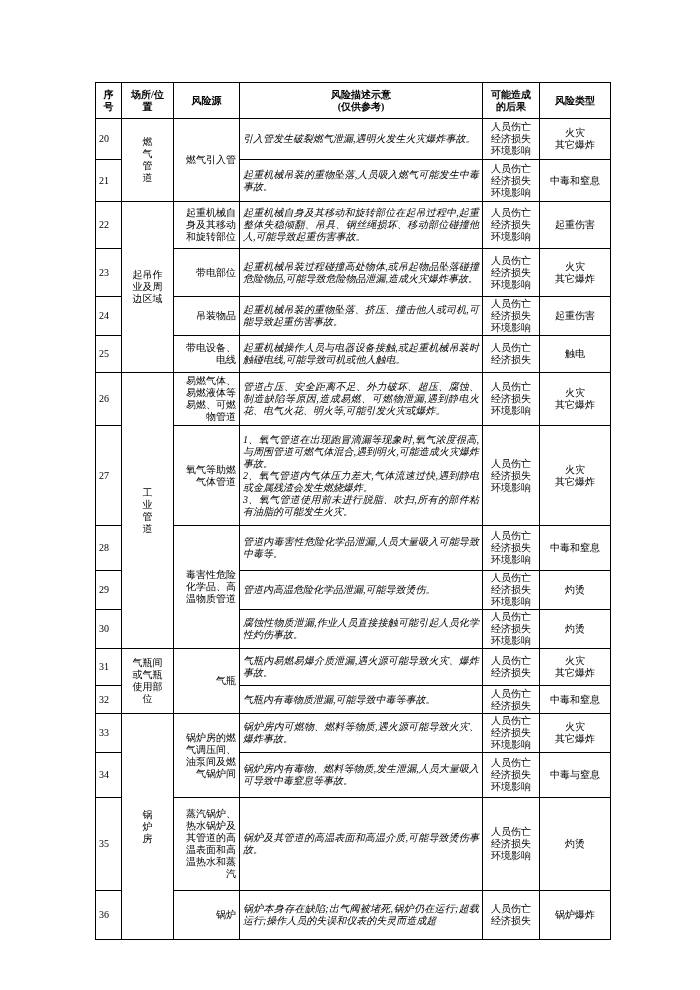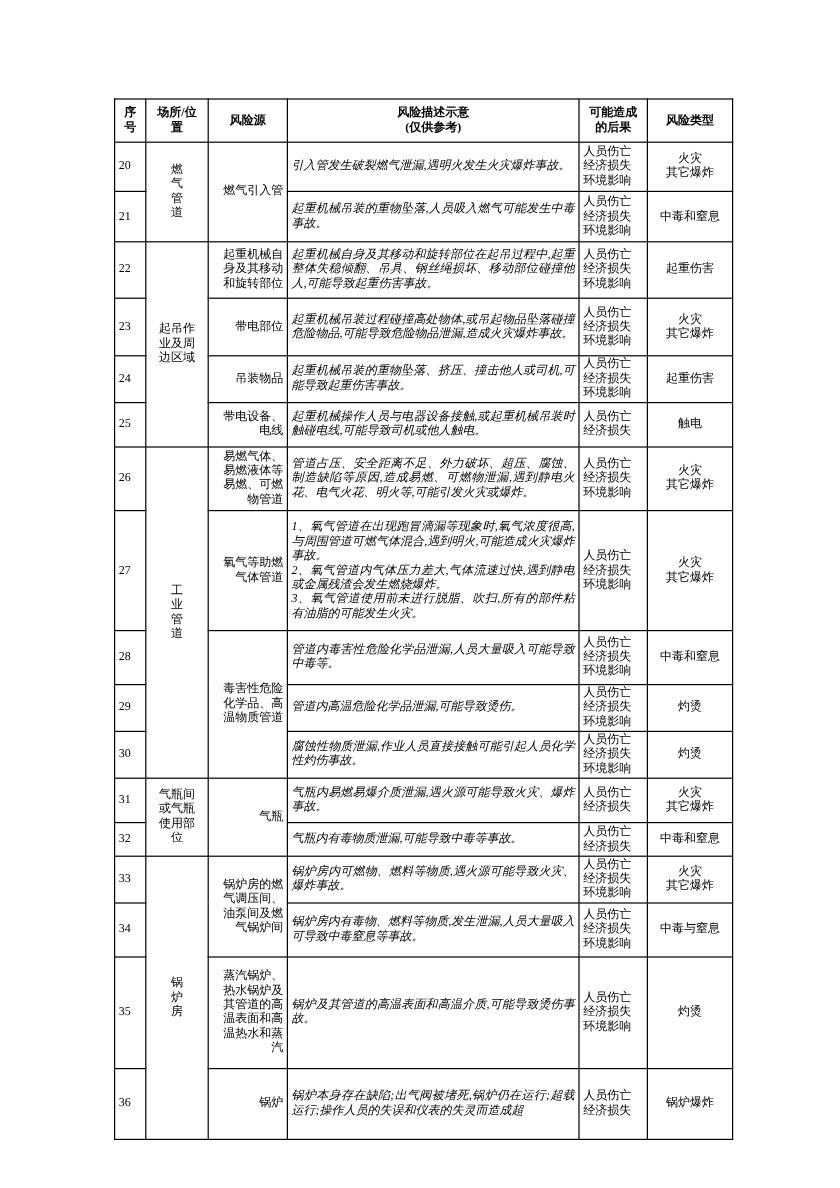--- a/index.html
+++ b/index.html
@@ -25,21 +25,21 @@
     vertical-align:middle;
     white-space:pre-line;
     overflow:hidden;
     word-break:break-all;
   }
   .risk th{font-weight:bold;text-align:center;}
   .c-no{text-align:left;}
   .c-loc{text-align:center;}
   .c-src{text-align:right;}
   .c-desc{text-align:justify;font-style:italic;}
-  .c-cons{padding:1px 2px;}
+  .c-cons{text-align:center;padding:1px 2px;}
   .c-type{text-align:center;padding:1px 7px;}
 </style>
 </head>
 <body>
 
 <div class="page">
   <table class="risk">
     <colgroup>
       <col style="width:26px">
         <col style="width:52px">
@@ -251,21 +251,21 @@
 温表面和高
 温热水和蒸
 汽</td>
       <td class="c-desc">锅炉及其管道的高温表面和高温介质,可能导致烫伤事故。</td>
       <td class="c-cons">人员伤亡
 经济损失
 环境影响</td>
       <td class="c-type">灼烫</td>
     </tr>
 
-    <tr style="height:59px">
+    <tr style="height:49px">
       <td class="c-no">36</td>
       <td class="c-src">锅炉</td>
       <td class="c-desc">锅炉本身存在缺陷;出气阀被堵死,锅炉仍在运行;超载运行;操作人员的失误和仪表的失灵而造成超</td>
       <td class="c-cons">人员伤亡
 经济损失</td>
       <td class="c-type">锅炉爆炸</td>
     </tr>
   </tbody>
     </table>
 </div>

